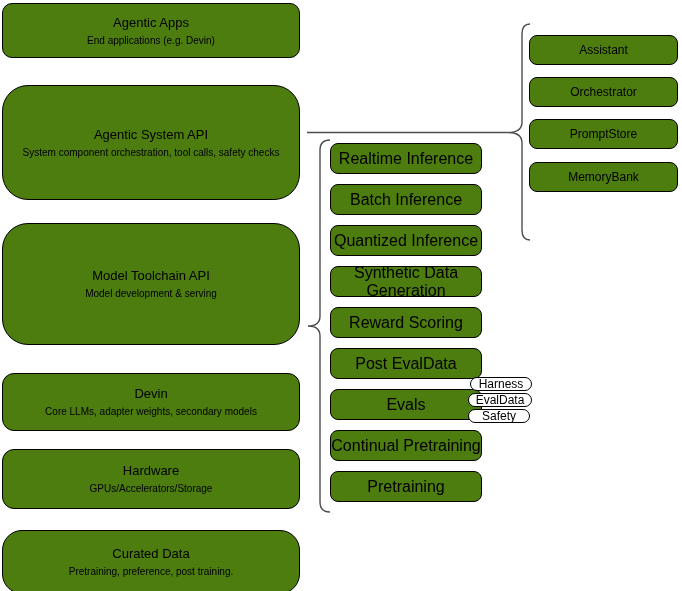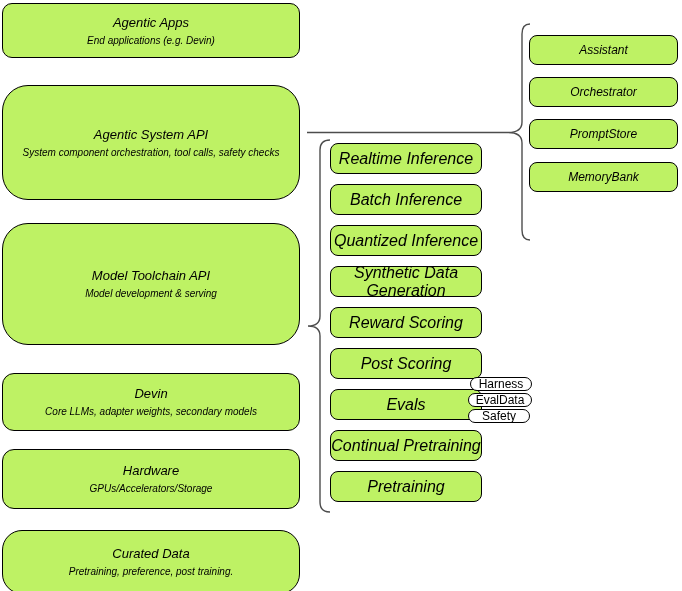--- a/index.html
+++ b/index.html
@@ -20,29 +20,28 @@
     position: absolute;
     top: 0;
     left: 0;
     width: 682px;
     height: 591px;
     z-index: 1;
   }
   .box {
     position: absolute;
     box-sizing: border-box;
-    background: #bef264;
+    background: #4d7c0f;
     border: 1.3px solid #000000;
     display: flex;
     flex-direction: column;
     align-items: center;
     justify-content: center;
     text-align: center;
     z-index: 2;
-    font-style: italic;
   }
   .left-box {
     left: 2px;
     width: 298px;
   }
   .box-title {
     font-size: 13px;
     line-height: 16px;
     color: #000000;
   }
@@ -131,21 +130,21 @@
   <div class="box mid-box" style="top:225px">
     <span>Quantized Inference</span>
   </div>
   <div class="box mid-box" style="top:266px">
     <span>Synthetic Data Generation</span>
   </div>
   <div class="box mid-box" style="top:307px">
     <span>Reward Scoring</span>
   </div>
   <div class="box mid-box" style="top:348px">
-    <span>Post Scoring</span>
+    <span>Post EvalData</span>
   </div>
   <div class="box mid-box" style="top:389px">
     <span>Evals</span>
   </div>
   <div class="box mid-box" style="top:430px">
     <span>Continual Pretraining</span>
   </div>
   <div class="box mid-box" style="top:471px">
     <span>Pretraining</span>
   </div>

